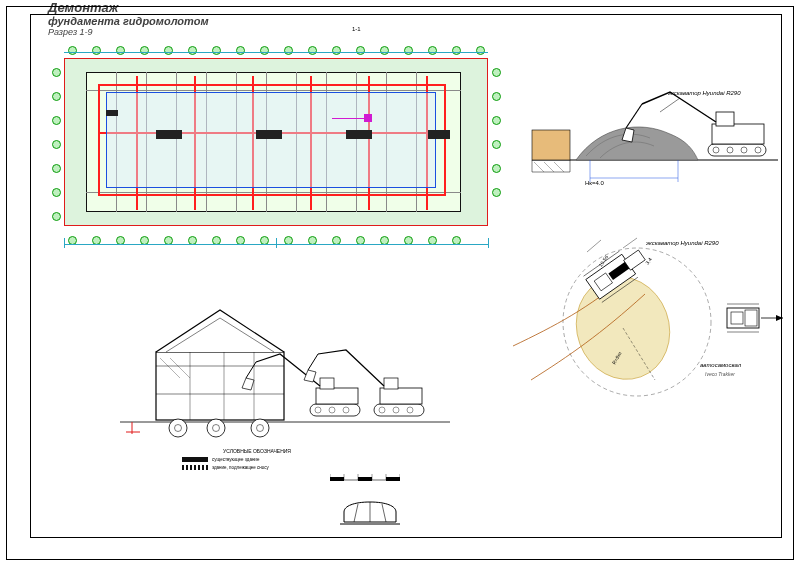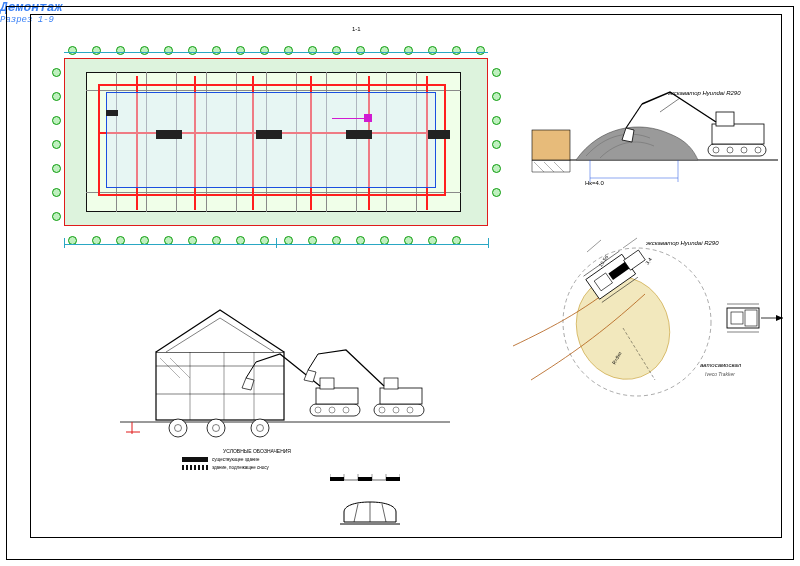--- a/index.html
+++ b/index.html
@@ -41,25 +41,26 @@
   .lbl {
     position: absolute;
     font-size: 6px;
     color: #000;
     white-space: nowrap;
   }
   .lbl-it {
     font-style: italic;
   }
   .title-ru {
-    font-family: Liberation Mono, monospace;
+    font-family: Liberation Sans, sans-serif;
     font-style: italic;
     font-weight: bold;
-    color: #3b82f6;
+    color: #404040;
     white-space: nowrap;
+    margin-left: 48px;
   }
 
   
   #plan {
     position: absolute;
     left: 46px;
     top: 40px;
     width: 460px;
     height: 210px;
   }
@@ -229,20 +230,21 @@
 </style>
 </head>
 <body>
 
 <div id="sheet">
 
   <div class="frame-outer"></div>
   <div class="frame-inner"></div>
 
   <div class="title-ru" style="left:600px; top:26px; font-size:13px;">Демонтаж</div>
+  <div class="title-ru" style="left:552px; top:44px; font-size:11px;">фундамента гидромолотом</div>
 
   <div id="plan">
 
     <div class="site"></div>
     <div class="redline"></div>
 
     <div class="tree" style="left:22px;top:6px"></div>
     <div class="tree" style="left:46px;top:6px"></div>
     <div class="tree" style="left:70px;top:6px"></div>
     <div class="tree" style="left:94px;top:6px"></div>

